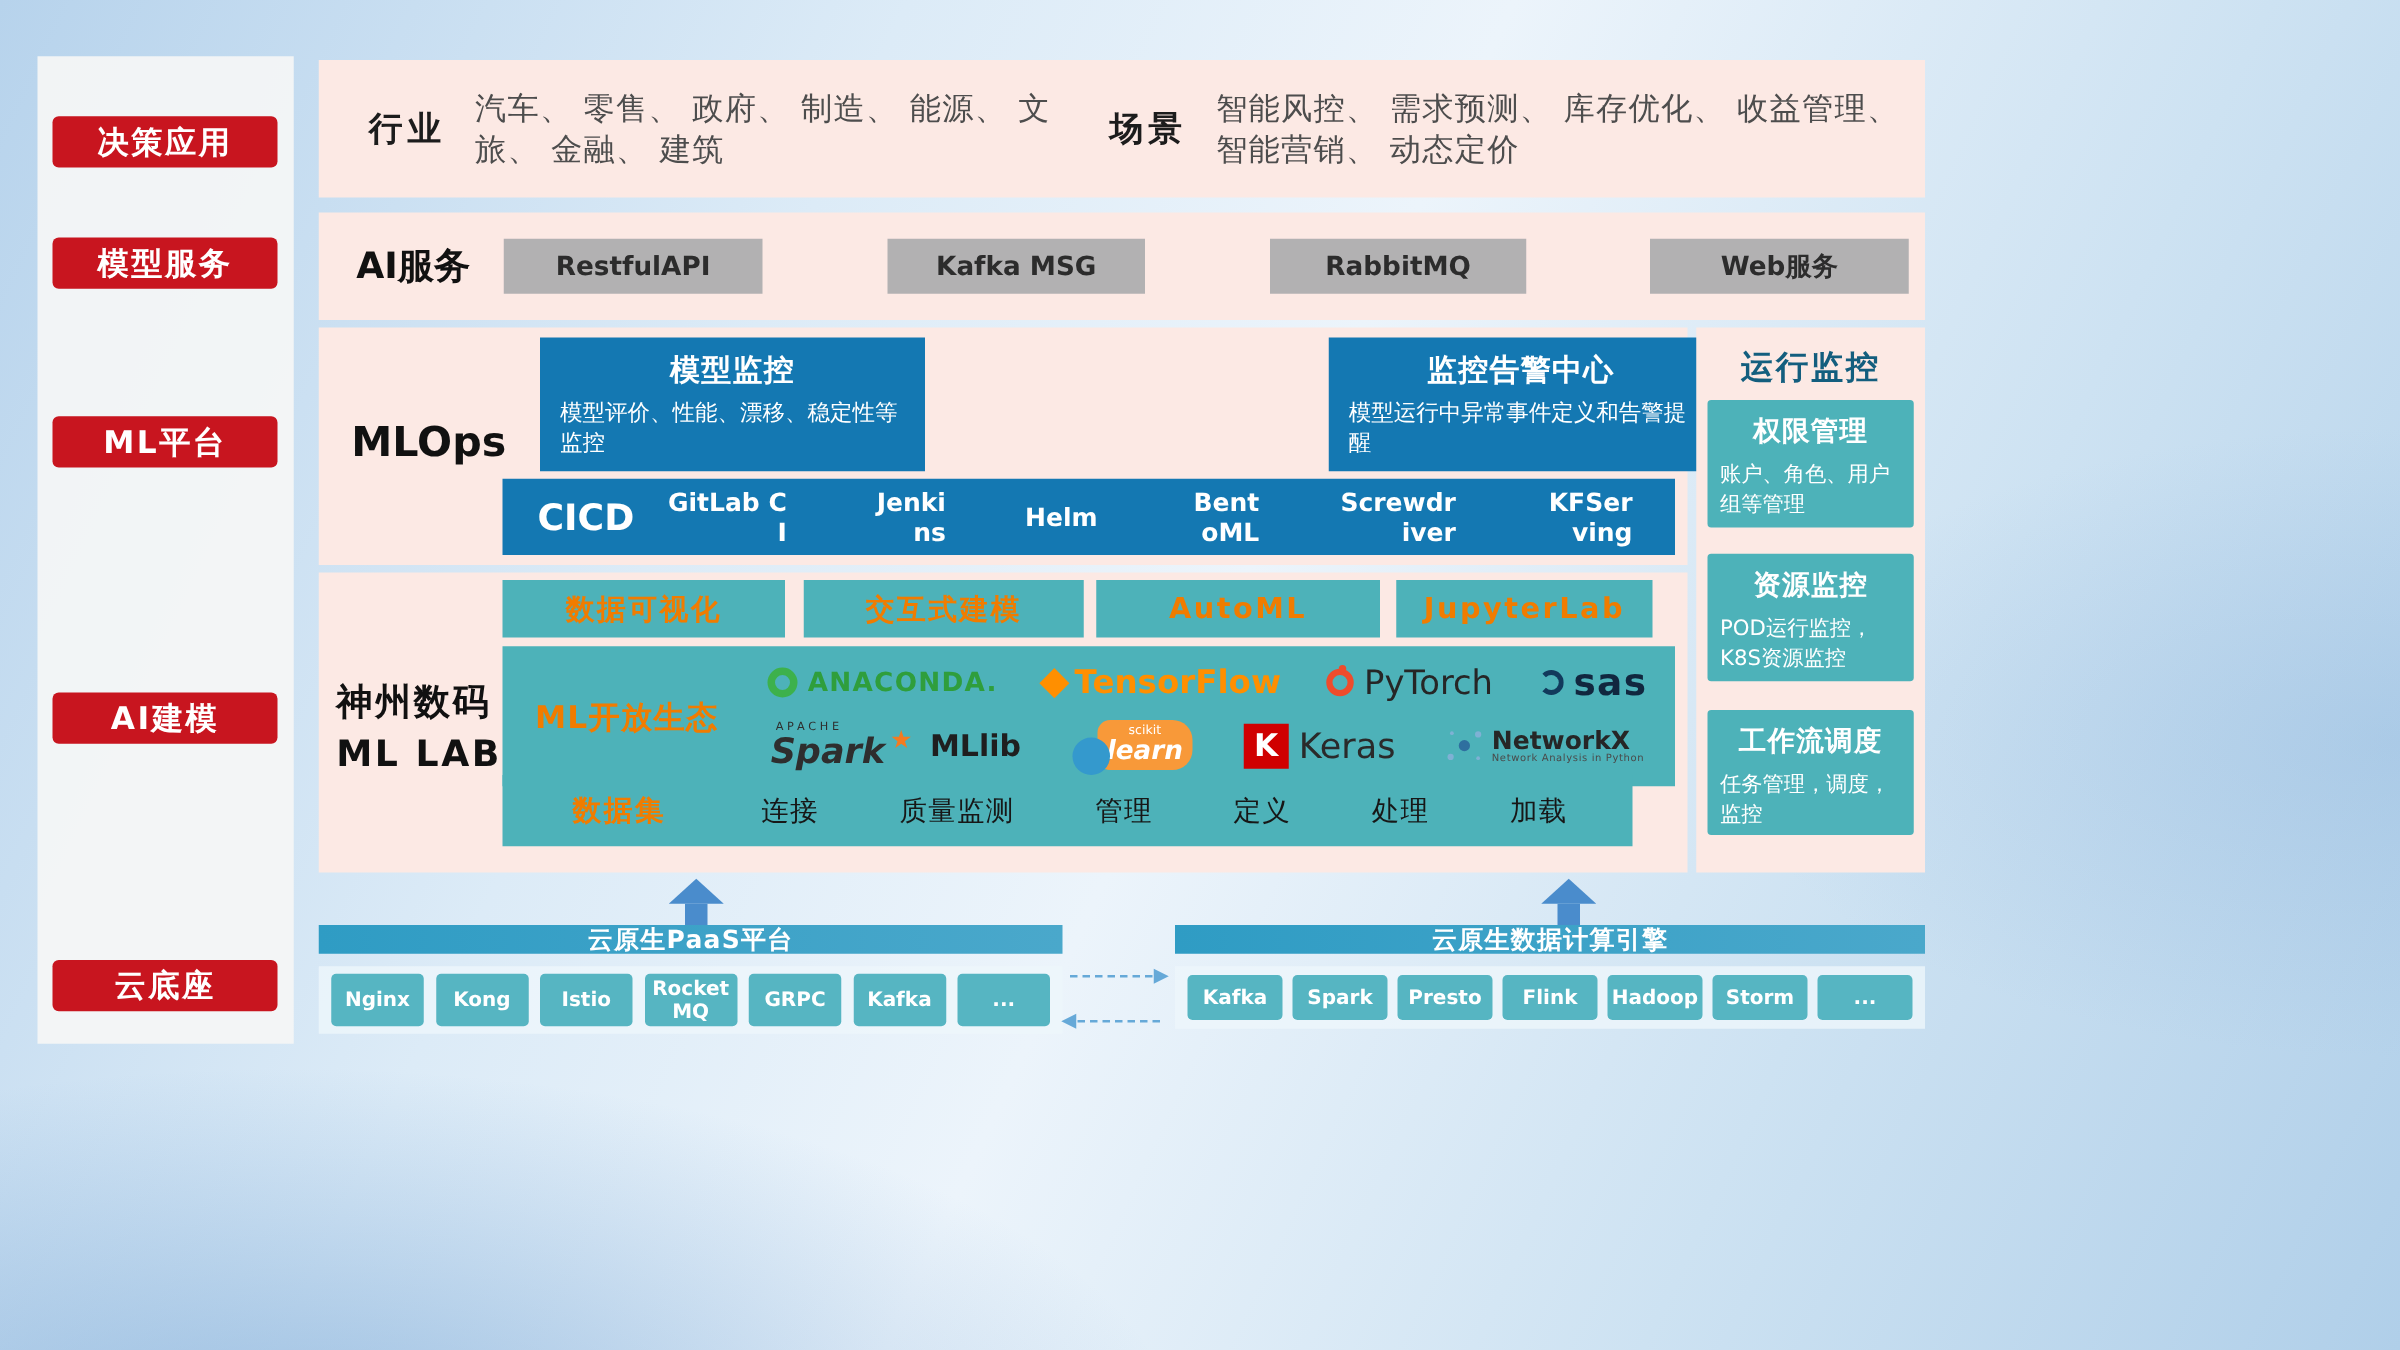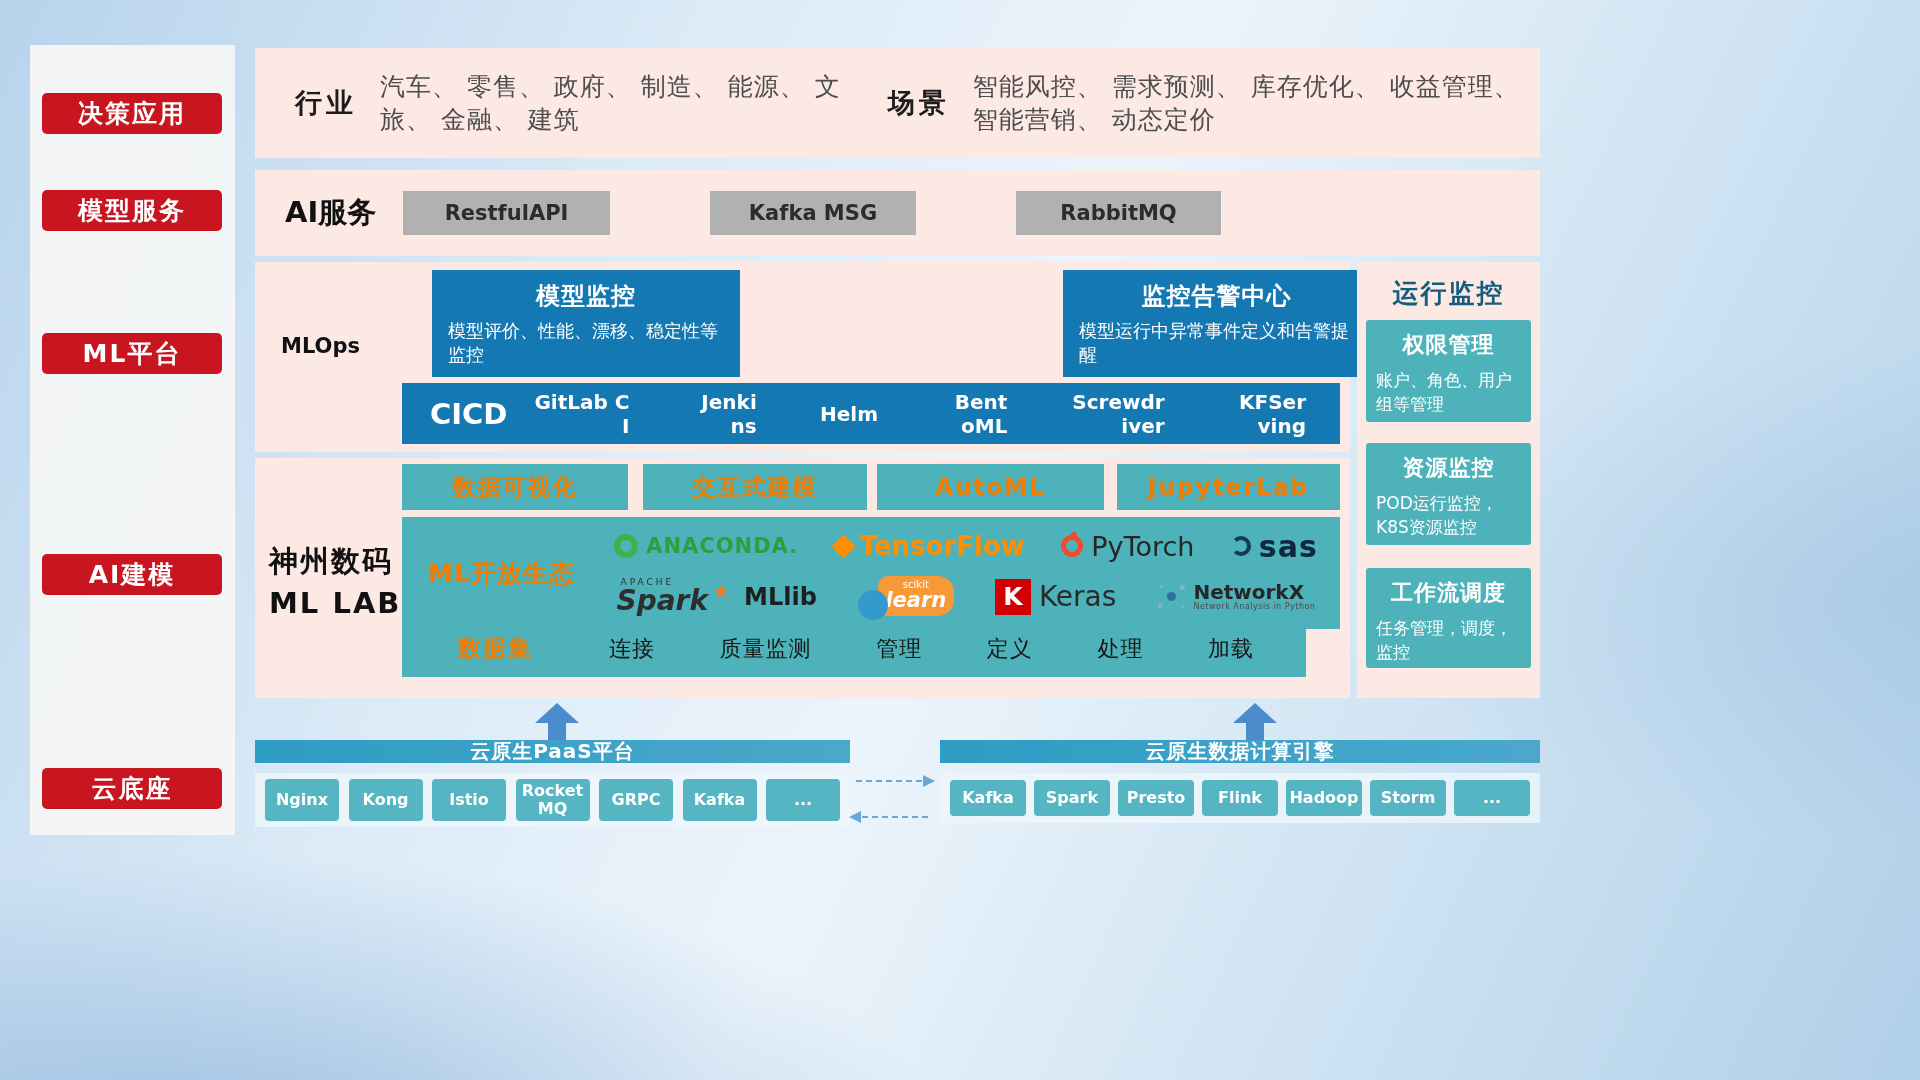--- a/index.html
+++ b/index.html
@@ -15,21 +15,21 @@
   .panel{position:absolute;background:#fce9e4;box-sizing:border-box;}
   .panel-industry{left:255px;top:48px;width:1285px;height:110px;display:flex;flex-direction:row;justify-content:space-evenly;}
   .ind-row{display:flex;align-items:center;}
   .row-label{width:120px;margin-left:40px;font-size:27px;font-weight:bold;color:#1c1c1c;letter-spacing:4px;}
   .row-content{font-size:25px;color:#4d4d4d;letter-spacing:1px;}
   .panel-ai{left:255px;top:170px;width:1285px;height:86px;}
   .ai-label{position:absolute;left:30px;top:50%;transform:translateY(-50%);font-size:29px;font-weight:bold;color:#111;}
   .gray-btn{position:absolute;top:21px;height:44px;background:#b2b1b2;color:#2c2c2c;font-weight:bold;font-size:21px;
     display:flex;align-items:center;justify-content:center;}
   .panel-mlops{left:255px;top:262px;width:1095px;height:190px;}
-  .mlops-label{position:absolute;left:26px;top:72px;font-size:21px;font-weight:bold;color:#111;}
+  .mlops-label{position:absolute;left:26px;top:72px;font-size:33px;font-weight:bold;color:#111;}
   .blue-card{position:absolute;top:8px;height:107px;background:#1478b2;color:#fff;box-sizing:border-box;margin-left:30px;}
   .blue-card .t{font-size:24px;font-weight:bold;text-align:center;margin-top:10px;letter-spacing:1px;}
   .blue-card .d{font-size:18px;margin:7px 14px 0 16px;line-height:1.35;}
   .cicd-bar{position:absolute;left:147px;top:121px;width:938px;height:61px;background:#1478b2;color:#fff;
     display:flex;align-items:center;overflow:hidden;}
   .cicd-label{font-size:29px;font-weight:bold;margin:0 26px 0 28px;}
   .cicd-tools{flex:1;display:flex;justify-content:space-between;align-items:center;padding-right:34px;}
   .cicd-tool{font-size:20px;font-weight:600;word-break:break-all;line-height:1.2;text-align:right;}
   .panel-mllab{left:255px;top:458px;width:1095px;height:240px;}
   .org-label{position:absolute;left:14px;top:82px;font-size:29px;font-weight:bold;color:#111;line-height:1.45;letter-spacing:2px;}
@@ -120,20 +120,21 @@
       <div class="row-label">场景</div>
       <div class="row-content">智能风控、 需求预测、 库存优化、 收益管理、 智能营销、 动态定价</div>
     </div>
   </div>
 
   <div class="panel panel-ai">
     <div class="ai-label">AI服务</div>
     <div class="gray-btn" style="left:148px;width:207px">RestfulAPI</div>
     <div class="gray-btn" style="left:455px;width:206px">Kafka MSG</div>
     <div class="gray-btn" style="left:761px;width:205px">RabbitMQ</div>
+    <div class="gray-btn" style="left:1065px;width:207px">Web服务</div>
   </div>
 
   <div class="panel panel-mlops">
     <div class="mlops-label">MLOps</div>
     <div class="blue-card" style="left:147px;width:308px">
       <div class="t">模型监控</div>
       <div class="d">模型评价、性能、漂移、稳定性等监控</div>
     </div>
     <div class="blue-card" style="left:778px;width:307px">
       <div class="t">监控告警中心</div>
@@ -153,21 +154,21 @@
   </div>
 
   <div class="panel panel-mllab">
     <div class="org-label">
       <div>神州数码</div>
       <div>ML LAB</div>
     </div>
     <div class="teal-btn" style="left:147px;width:226px">数据可视化</div>
     <div class="teal-btn" style="left:388px;width:224px">交互式建模</div>
     <div class="teal-btn" style="left:622px;width:227px">AutoML</div>
-    <div class="teal-btn" style="left:862px;width:223px">JupyterLab</div>
+    <div class="teal-btn" style="left:862px;width:205px">JupyterLab</div>
 
     <div class="eco-box">
       <div class="eco-label">ML开放生态</div>
       <div class="eco-logos">
         <div class="eco-row">
           <div class="lg">
             <span class="anaconda-ring"></span>
             <span class="anaconda-text">ANACONDA.</span>
           </div>
           <div class="lg">

